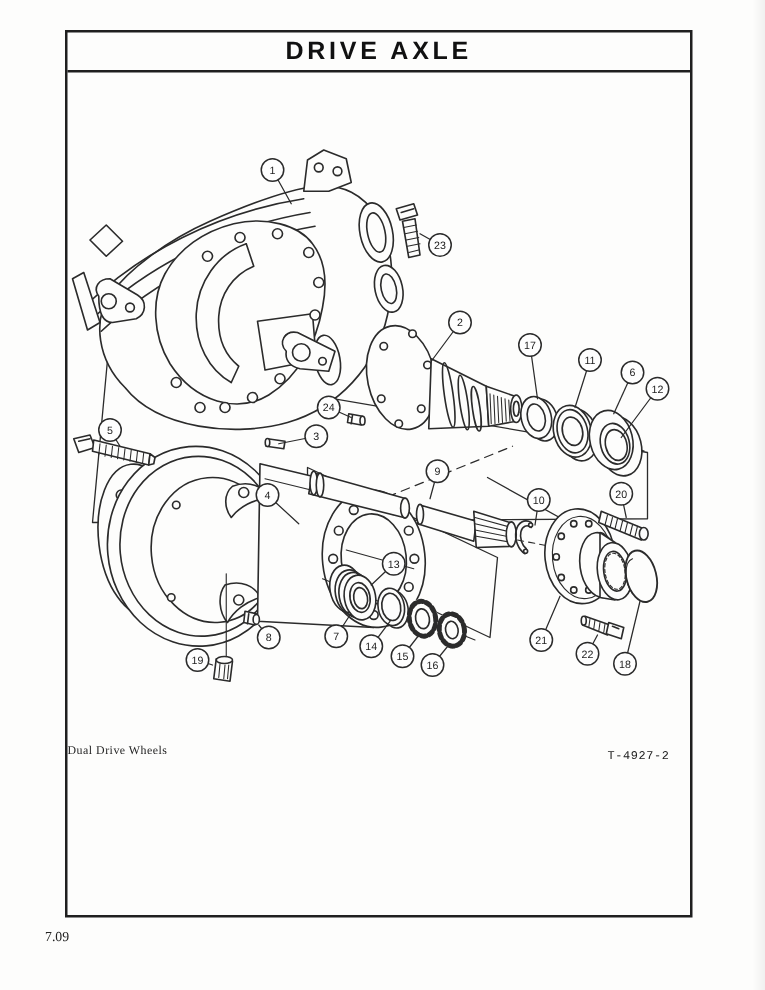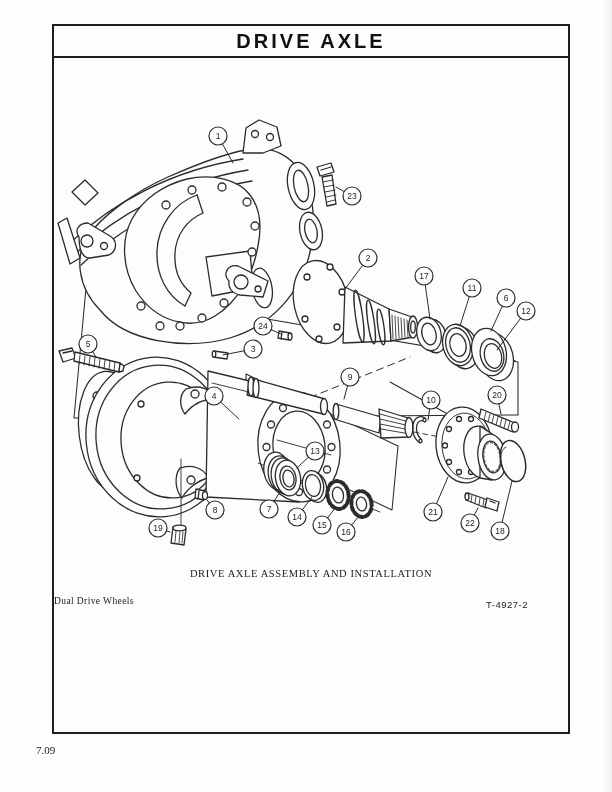--- a/index.html
+++ b/index.html
@@ -2,42 +2,42 @@
 <html><head>
 <meta charset="utf-8">
 <style>
   html,body{margin:0;padding:0;background:#ffffff;}
   .page{
     position:relative;width:612px;height:792px;background:#fdfdfc;
     font-family:"Liberation Sans",sans-serif;color:#1d1d1d;overflow:hidden;
   }
   .border-box{
     position:absolute;left:52px;top:24px;width:498px;height:706px;
-    border:2px solid #1f1f1f;background:transparent;padding-left:16px;
+    border:2px solid #1f1f1f;background:transparent;
   }
   .title-bar{
     position:absolute;left:0;top:0;width:100%;height:30px;
     border-bottom:2px solid #1f1f1f;
     display:flex;align-items:center;justify-content:center;
   }
   .title-bar span{
     font-size:20px;font-weight:700;letter-spacing:3px;color:#111;
     font-family:"Liberation Sans",sans-serif;
   }
   .caption{
     position:absolute;left:0;top:542px;width:100%;text-align:center;
     font-family:"Liberation Serif",serif;font-size:10.5px;letter-spacing:.6px;color:#222;
   }
   .subcaption{
     position:absolute;left:0;top:570px;width:100%;text-align:left;
     font-family:"Liberation Serif",serif;font-size:9.5px;letter-spacing:.4px;color:#222;
   }
   .figure-ref{
     position:absolute;left:432px;top:573px;
-    font-family:Liberation Sans, sans-serif;font-size:9.5px;letter-spacing:.5px;color:#222;
+    font-family:Liberation Mono, monospace;font-size:9.5px;letter-spacing:.5px;color:#222;
   }
   .page-number{
     position:absolute;left:36px;top:744px;
     font-family:Liberation Serif, serif;font-size:11px;color:#222;
   }
   svg#diagram{position:absolute;left:0;top:0;width:612px;height:792px;}
   .leader{stroke:#2b2b2b;stroke-width:1;}
   .callout-circle{fill:#fefefe;stroke:#2b2b2b;stroke-width:1.2;}
   .callout-num{font-family:"Liberation Sans",sans-serif;font-size:8.5px;fill:#1d1d1d;text-anchor:middle;}
   .edge-shade{position:absolute;right:0;top:0;width:10px;height:100%;
@@ -362,20 +362,19 @@
           <circle cx="263" cy="326" r="9" class="callout-circle"></circle>
           <text x="263" y="326" dy="3" class="callout-num" stroke="none">24</text>
         </g>
     </g>
   </svg>
 
   <div class="border-box">
     <div class="title-bar">
       <span>DRIVE AXLE</span>
     </div>
-    <div class="caption">DRIVE AXLE ASSEMBLY AND INSTALLATION</div>
     <div class="subcaption">Dual Drive Wheels</div>
     <div class="figure-ref">T-4927-2</div>
   </div>
 
   <div class="page-number">7.09</div>
   <div class="edge-shade"></div>
 </div>
 
 </body></html>

